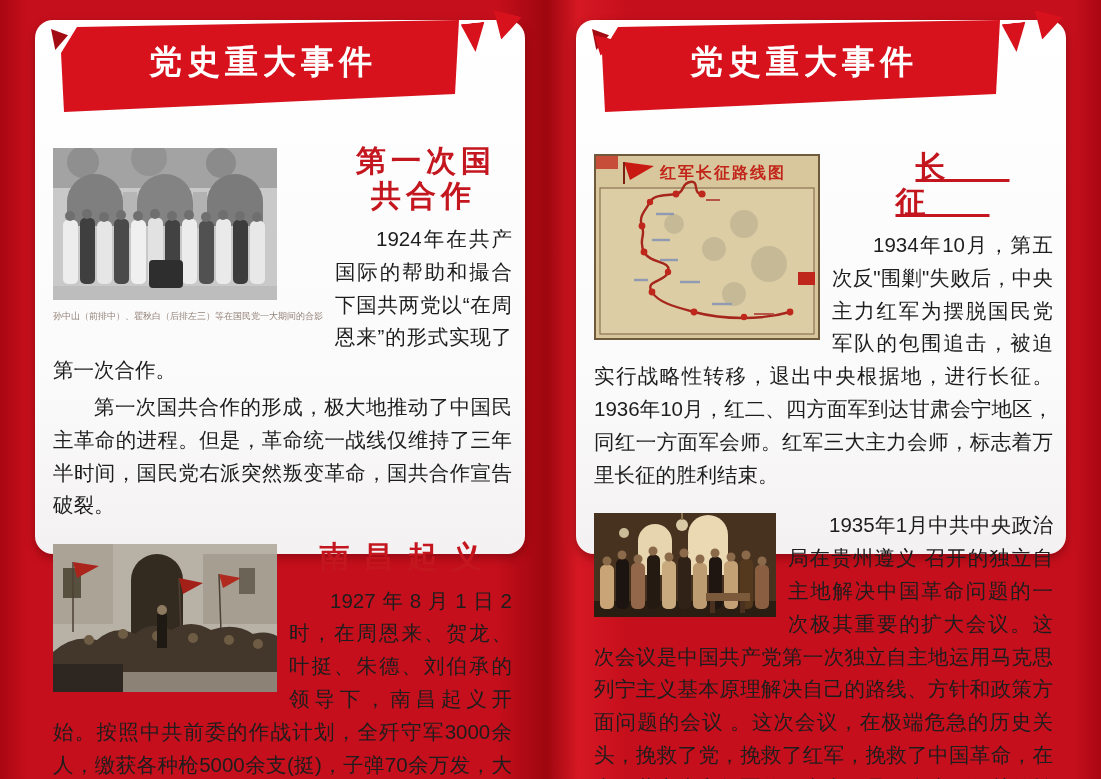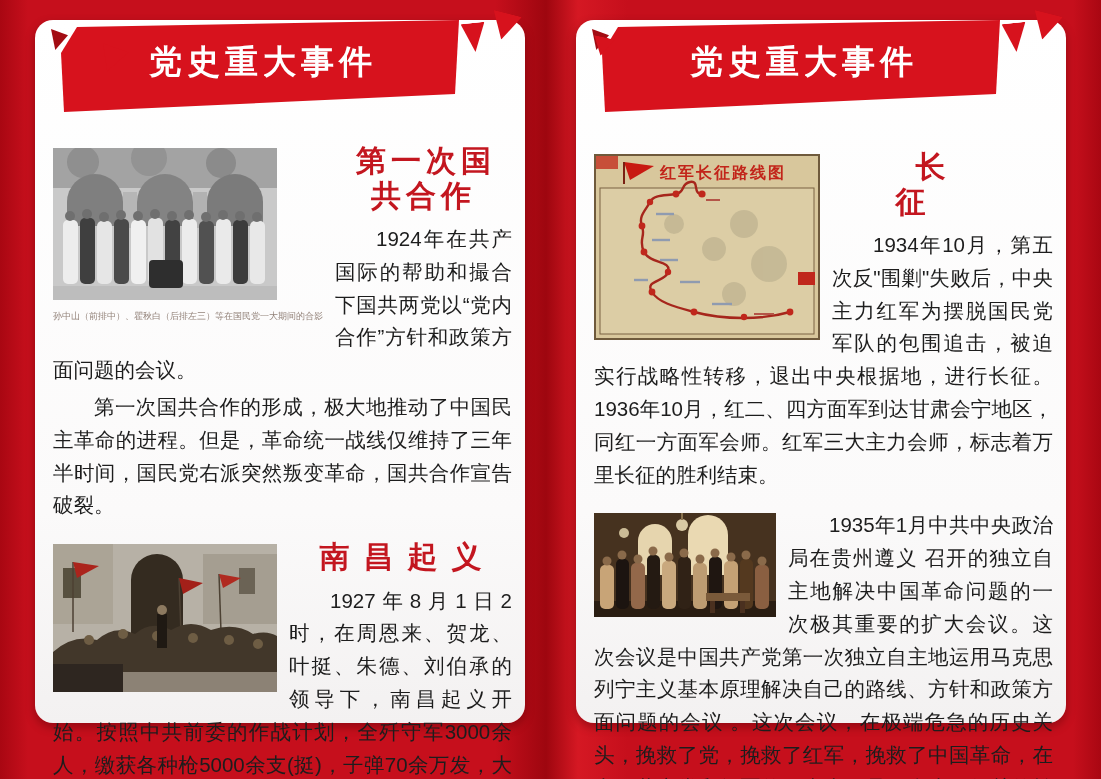--- a/index.html
+++ b/index.html
@@ -2,21 +2,21 @@
 <html><head>
 <meta charset="utf-8">
 <style>
   html,body{margin:0;padding:0;}
   body{
     width:1101px;height:779px;position:relative;overflow:hidden;
     background:linear-gradient(90deg,#a90712 0px,#c60f1c 28px,#c60f1c 45%,#9e060f 49.6%,#d51823 52.5%,#c60f1c 57%,#c60f1c calc(100% - 28px),#a90712 100%);
     font-family:"Liberation Sans","DejaVu Sans",sans-serif;
   }
   .card{
-    position:absolute;top:20px;width:490px;height:703px;
+    position:absolute;top:20px;width:490px;height:534px;
     background:linear-gradient(180deg,#ffffff 0%,#fbfafa 70%,#f3f1f1 100%);
     border-radius:18px;
     box-shadow:0 4px 10px rgba(70,0,6,.4);
   }
   .card.left{left:35px}
   .card.right{left:576px}
 
   .banner{
     position:absolute;left:26px;top:0;width:398px;height:92px;
     background:#d7121d;
@@ -47,21 +47,21 @@
   .ph svg{display:block;}
   .cap{font-size:9px;color:#93837a;margin-top:10px;white-space:nowrap;overflow:hidden;letter-spacing:0px;}
 
   h2{
     font-family:"DejaVu Serif","Liberation Serif",serif;
     color:#c3161f;font-weight:700;font-size:30px;
     margin:6px 0 10px;text-align:center;line-height:1.15;padding-left:48px;
   }
   .ls-a{letter-spacing:5px;text-indent:5px;}
   .ls-b{letter-spacing:14px;text-indent:14px;font-family:Liberation Serif, serif;}
-  .ls-c{letter-spacing:64px;text-indent:40px;}
+  .ls-c{letter-spacing:64px;text-indent:40px;text-decoration:underline;}
   .ls-d{letter-spacing:17px;text-indent:17px;}
 
   p.bodytext{
     font-size:20.5px;line-height:1.6;color:#1d1d1d;
     text-indent:2em;margin:0 0 4px;text-align:justify;
   }
 </style>
 </head>
 <body>
 
@@ -116,21 +116,21 @@
             <circle cx="170" cy="67" r="5"></circle>
               <circle cx="187" cy="68" r="5"></circle>
               <circle cx="204" cy="69" r="5"></circle>
           </g>
           <rect x="0" y="138" width="224" height="14" fill="#bdbdbd"></rect>
           <rect x="96" y="112" width="34" height="28" rx="4" fill="#2e2e2e"></rect>
         </svg>
         <div class="cap">孙中山（前排中）、瞿秋白（后排左三）等在国民党一大期间的合影</div>
       </div>
       <h2 class="ls-a">第一次国共合作</h2>
-      <p class="bodytext">1924年在共产国际的帮助和撮合下国共两党以“党内合作”方针和政策方面问题的会议。</p>
+      <p class="bodytext">1924年在共产国际的帮助和撮合下国共两党以“在周恩来”的形式实现了第一次合作。</p>
       <p class="bodytext">第一次国共合作的形成，极大地推动了中国民主革命的进程。但是，革命统一战线仅维持了三年半时间，国民党右派突然叛变革命，国共合作宣告破裂。</p>
     </div>
 
     <div class="sec">
       <div class="ph">
         <svg width="224" height="148" viewBox="0 0 224 148">
           <rect width="224" height="148" fill="#b7b1a6"></rect>
           <rect x="150" y="10" width="74" height="70" fill="#a59e91"></rect>
           <rect x="0" y="0" width="60" height="80" fill="#aba496"></rect>
           <path d="M78 92 v-56 a26 26 0 0 1 52 0 v56 z" fill="#342b20"></path>

